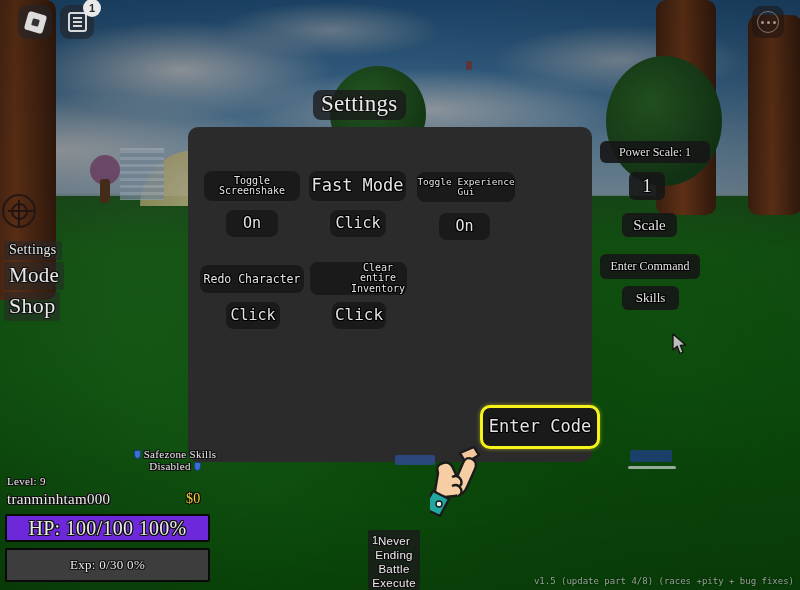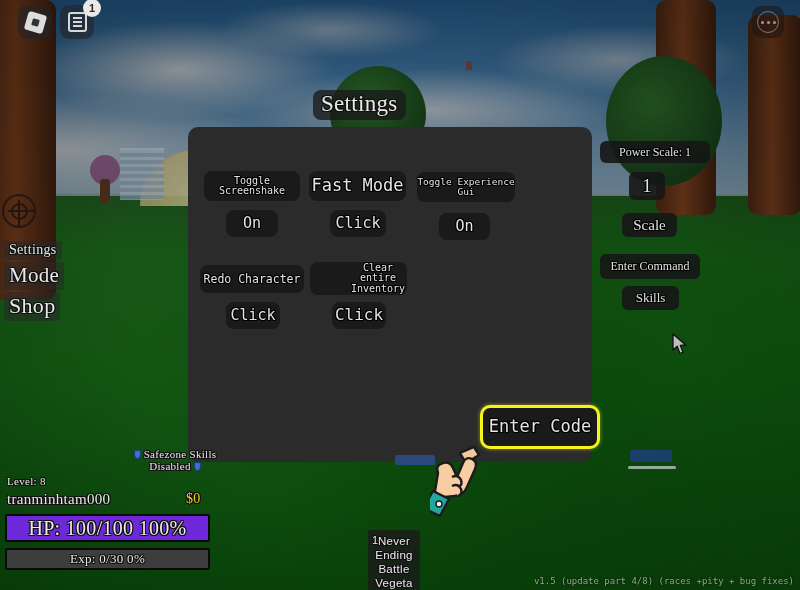--- a/index.html
+++ b/index.html
@@ -235,21 +235,21 @@
   }
   .level { position: absolute; left: 7px; top: 27px; font-size: 11px; }
   .pname { position: absolute; left: 7px; top: 43px; font-size: 15px; }
   .money { position: absolute; left: 186px; top: 43px; font-size: 14px; color: #f2d02a; }
   .bar {
     position: absolute; left: 5px; width: 205px; height: 28px;
     border: 2px solid #0a0a0a; border-radius: 2px; overflow: hidden;
     display: flex; align-items: center; justify-content: center;
   }
   .bar.hp  { top: 66px; background: #6d28d9; }
-  .bar.exp { top: 100px; background: #3d3d3d; height: 22px; text-align: center; }
+  .bar.exp { top: 100px; background: #3d3d3d; height: 34px; text-align: center; }
   .bar .lbl { position: relative; z-index:2; }
   .bar.hp .lbl  { font-size: 20px; }
   .bar.exp .lbl { font-size: 13px; }
 
   
   .quest {
     position: absolute; left: 368px; top: 530px; width: 52px; height: 60px;
     background: rgba(25,25,25,.78); border-radius: 2px;
     display: flex; flex-direction: column; align-items: center;
     padding-top: 4px;
@@ -385,41 +385,41 @@
   <div class="r-item r-cmd">Enter Command</div>
   <div class="r-item r-exec">Skills</div>
 
   <div class="hud">
     <div class="gametext safezone">
       <span class="shield-g"></span>
       <span>Safezone Skills</span><br>
       <span>Disabled</span>
       <span class="shield-g"></span>
     </div>
-    <div class="gametext level">Level: 8</div>
+    <div class="gametext level">Level: 9</div>
     <div class="gametext pname">tranminhtam000</div>
     <div class="gametext money">$0</div>
 
     <div class="bar hp">
       <span class="gametext lbl">HP: 100/100 100%</span>
     </div>
     <div class="bar exp">
       <span class="gametext lbl">Exp: 0/30 0%</span>
     </div>
   </div>
 
   <div class="quest-strip"></div>
   <div class="quest-strip2"></div>
   <div class="quest-strip3"></div>
   <div class="quest">
     <span class="gametext qnum">1</span>
     <span class="gametext qline">Never</span>
     <span class="gametext qline">Ending</span>
     <span class="gametext qline">Battle</span>
-    <span class="gametext qline">Vegeta</span>
+    <span class="gametext qline">Execute</span>
   </div>
 
   <div class="version">v1.5 (update part 4/8) (races +pity + bug fixes)</div>
 
   <svg class="hand" viewBox="0 0 72 80">
     <g stroke="#1b1b1b" stroke-width="2.4" stroke-linejoin="round">
       <path d="M30 10 L44 4 L49 12 L36 20 Z" fill="#f3c79b"></path>
       <path d="M8 30 q-3 -8 5 -10 q7 -2 10 5 l4 9 l6 -14 q3 -7 9 -4 q6 3 3 10 l-8 18 q-3 8 -12 9 l-10 1 q-7 0 -10 -6 Z" fill="#f7cda3"></path>
       <path d="M22 34 q6 -3 9 3 q2 5 -3 7" fill="#f7cda3"></path>
       <path d="M22 43 q6 -3 9 3 q2 5 -3 7" fill="#f7cda3"></path>

